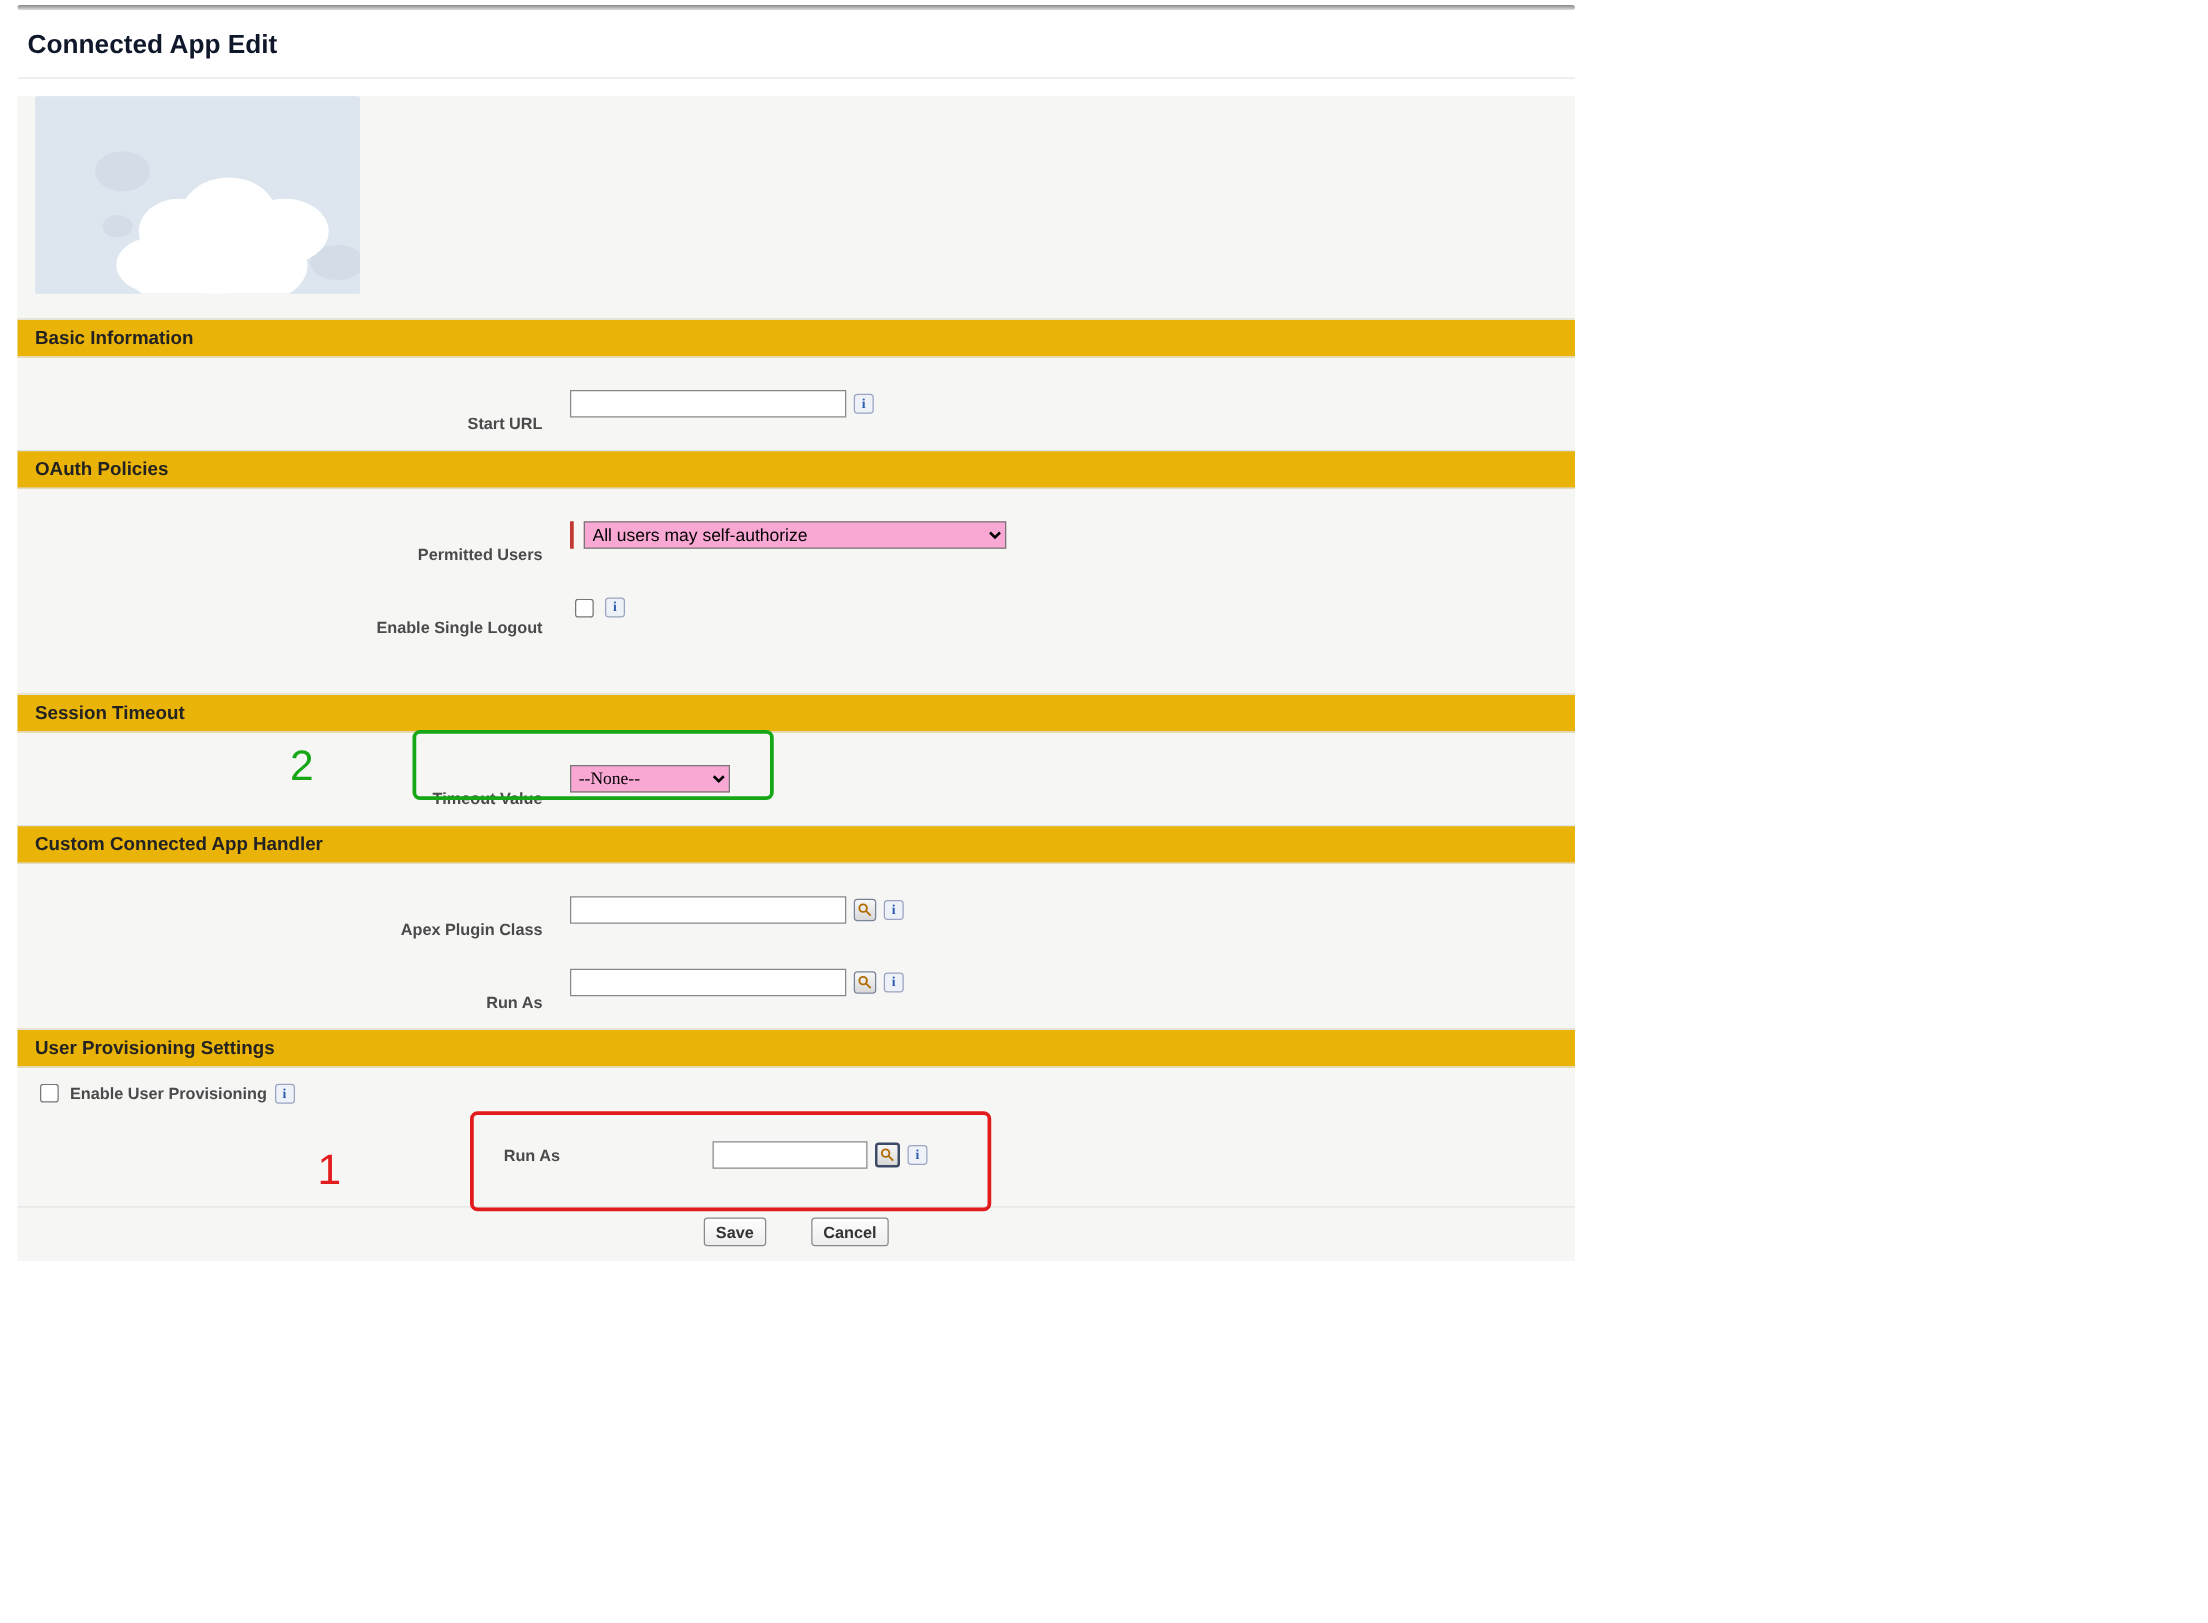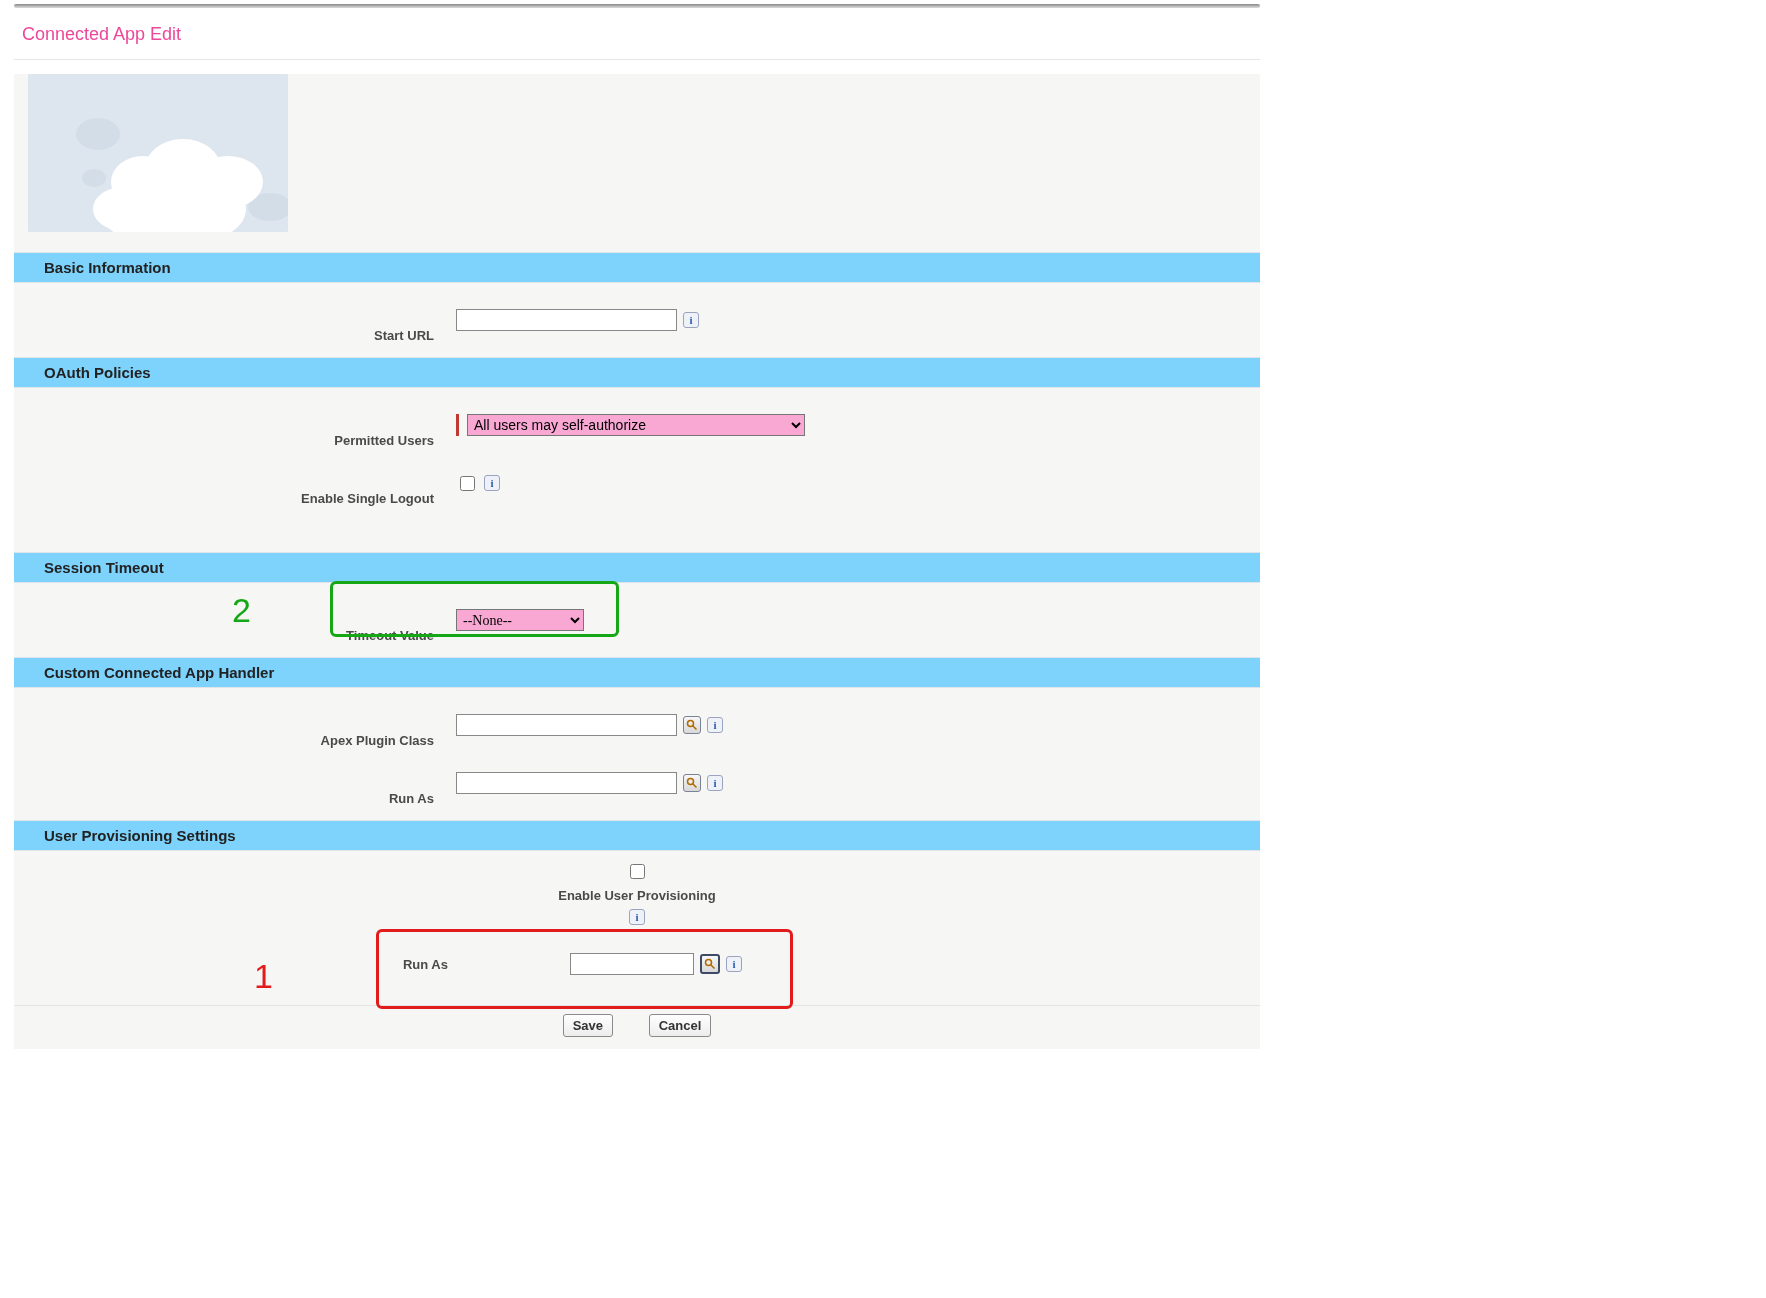--- a/index.html
+++ b/index.html
@@ -16,43 +16,43 @@
     padding-left: 14px;
     padding-top: 4px;
   }
   .top-border {
     height: 4px;
     background: linear-gradient(#888, #ddd);
     border-radius: 2px;
     margin-bottom: 10px;
   }
   .page-title {
-    font-size: 18px;
-    font-weight: normal;
-    color: #ec4899;
+    font-size: 21px;
+    font-weight: bold;
+    color: #0f172a;
     padding: 6px 8px 14px 8px;
     border-bottom: 1px solid #e6e6e6;
   }
   .content {
     background: #f6f6f5;
     padding: 0;
   }
   .logo-box {
     margin: 14px 14px 20px 14px;
     width: 260px;
     height: 158px;
     background: #dde6ee;
     border-radius: 2px;
     position: relative;
     overflow: hidden;
   }
   .logo-box svg { position:absolute; inset:0; }
   .section-header {
-    background: #7dd3fc;
-    padding: 6px 30px;
+    background: #eab308;
+    padding: 6px 14px;
     font-weight: bold;
     font-size: 15px;
     color: #222;
     border-top: 1px solid #dfe3ea;
     border-bottom: 1px solid #dfe3ea;
   }
   .form-row {
     display: flex;
     align-items: center;
     padding: 6px 0;
@@ -129,21 +129,20 @@
     justify-content: center;
   }
   .lookup-icon svg { width: 12px; height:12px; }
   .section-body { padding: 8px 0; }
   .section-body.pad-bottom { padding-bottom: 40px; }
   .provisioning-row {
     padding: 10px 14px;
     display: flex;
     align-items: center;
     gap: 6px;
-    flex-direction: column;
   }
   .provisioning-row label {
     font-weight: bold;
     color: #4a4a4a;
     font-size: 13px;
   }
   .highlight-green {
     border: 3px solid #16a716;
     border-radius: 6px;
     position: absolute;

